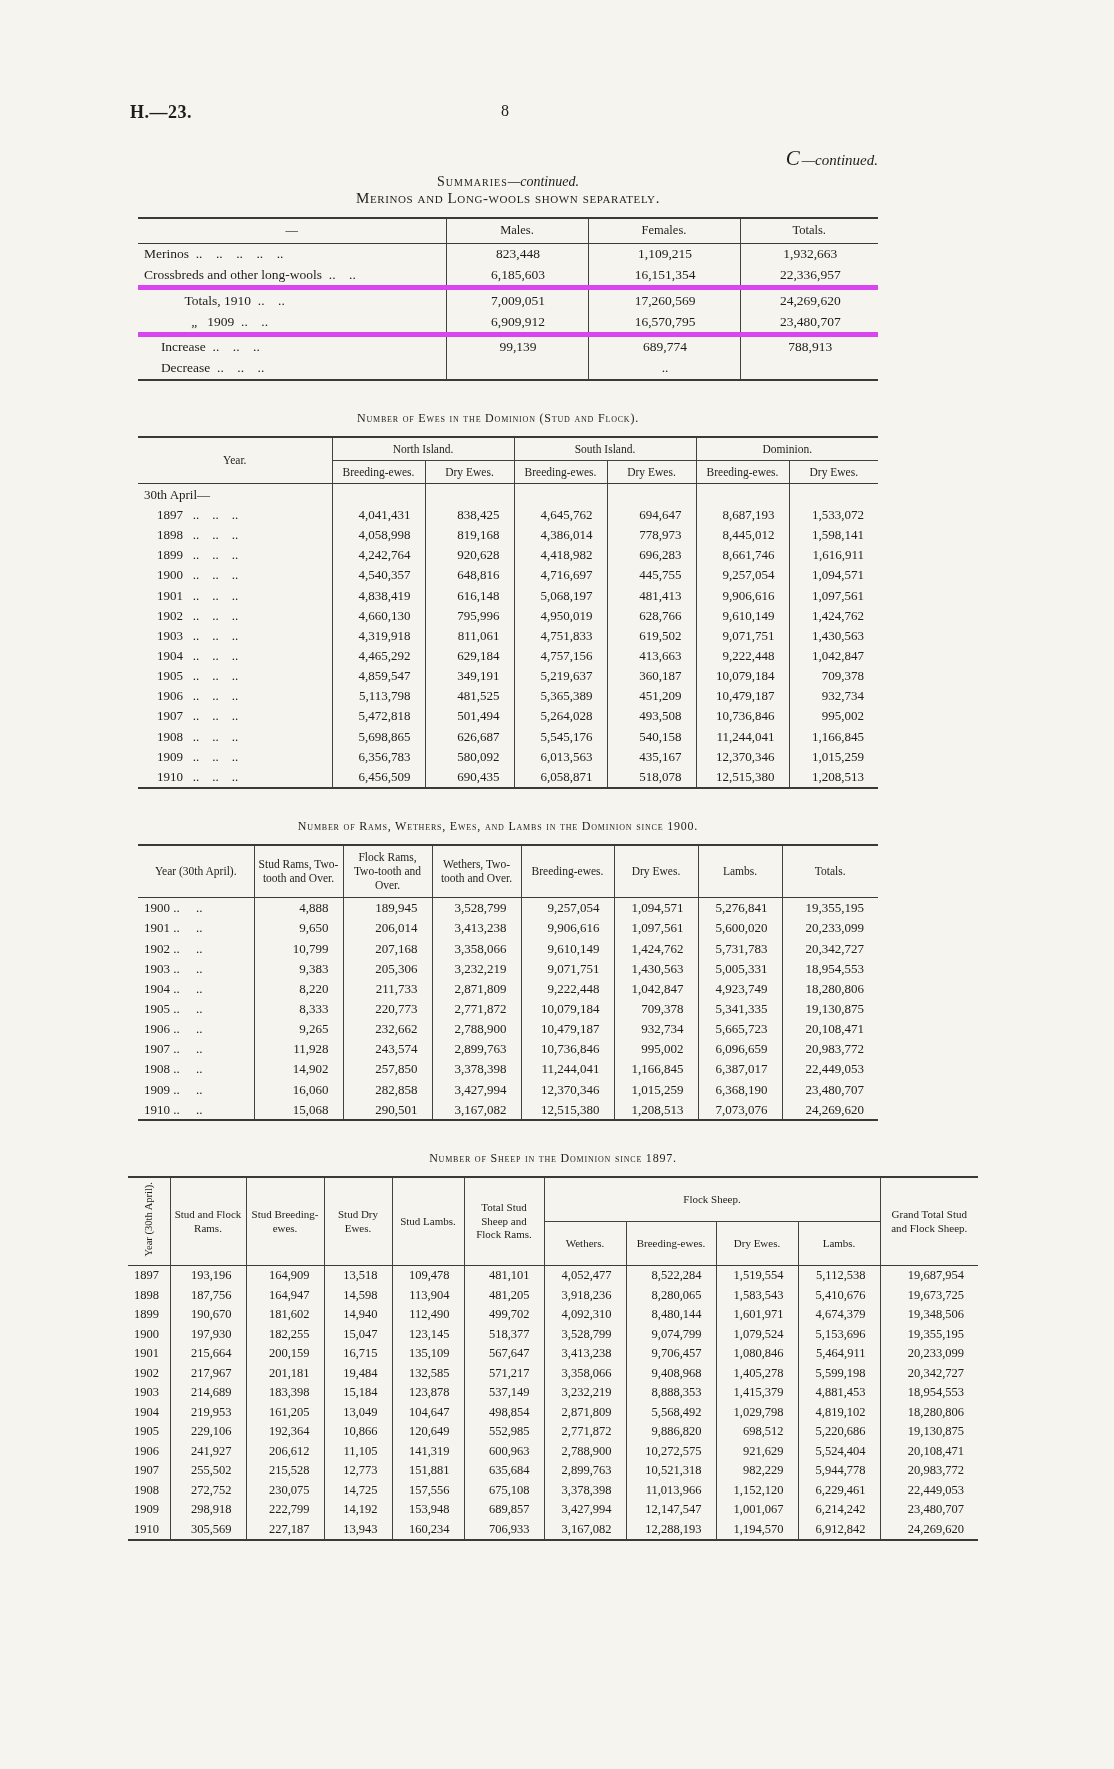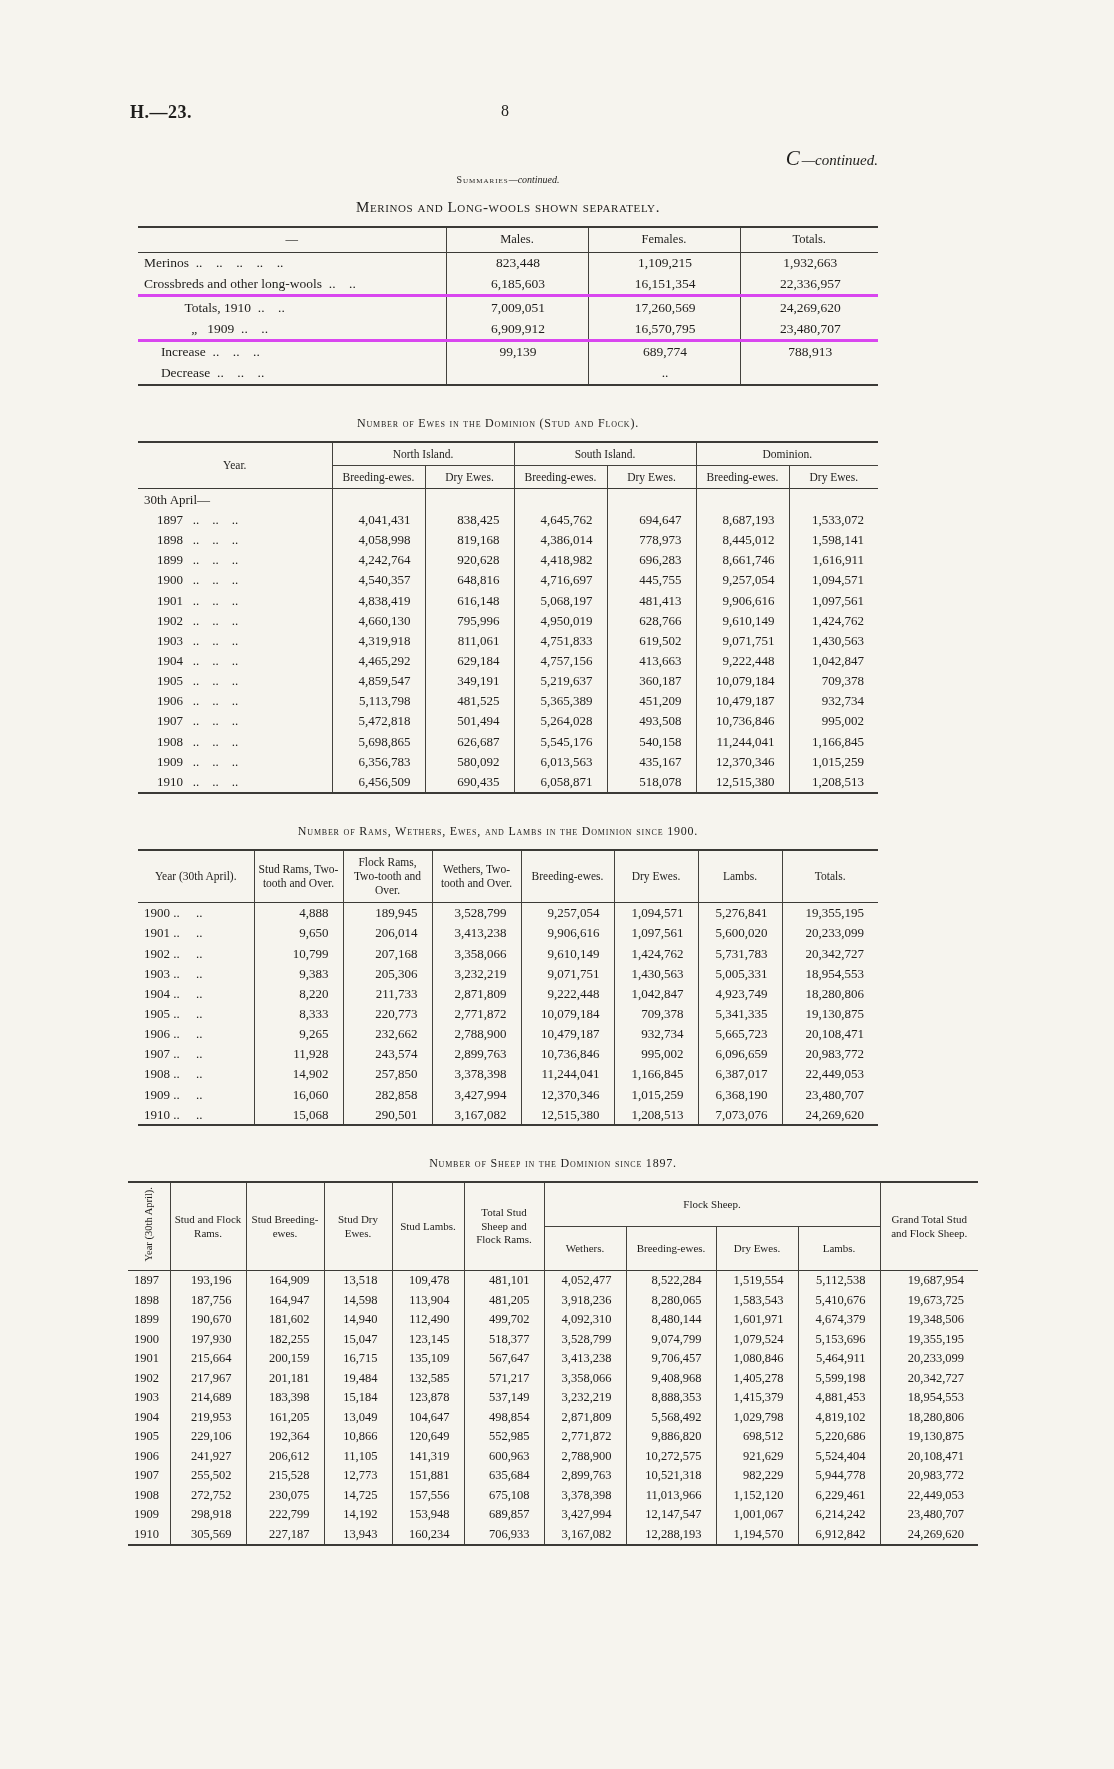--- a/index.html
+++ b/index.html
@@ -23,27 +23,27 @@
   .page-num{
     position:absolute; left:0; top:102px; width:1010px;
     text-align:center; font-size:16px;
   }
   .content{ width:850px; margin-left:128px; padding-top:146px; }
   .narrow{ width:740px; margin-left:10px; }
 
   .continued-line{ text-align:right; font-size:15px; }
   .script-c{ font-style:italic; font-size:21px; padding-right:2px; }
   .cont-it{ font-style:italic; }
-  .summaries-line{ text-align:center; font-size:10px; margin-top:3px; }
+  .summaries-line{ text-align:center; font-size:14px; margin-top:3px; }
   .sc{ font-variant:small-caps; letter-spacing:1px; }
   .tbl-title{
     text-align:center; font-size:12px; margin:30px 0 10px 0;
     font-variant:small-caps; letter-spacing:.8px;
   }
-  .subtitle{ text-align:center; font-size:15px; margin-top:14px;
+  .subtitle{ text-align:center; font-size:15px; margin-top:0;
     font-variant:small-caps; letter-spacing:.6px; }
 
   table.t{
     border-collapse:collapse; table-layout:fixed;
     border-top:2px solid #3b3a36; border-bottom:2px solid #3b3a36;
     margin-top:10px;
   }
   .t thead{ border-bottom:1px solid #3b3a36; }
   .t th{
     font-weight:normal; text-align:center; vertical-align:middle;
@@ -58,21 +58,21 @@
   .t .grp{ border-bottom:1px solid #44423d; }
 
   .t tbody td{ text-align:right; padding-right:14px; white-space:nowrap; overflow:hidden; }
   .t tbody td:first-child{ text-align:left; padding-left:6px; }
 
   
   .summary th{ font-size:12.5px; }
   .summary td{ font-size:13.5px; }
   .summary tbody td{ text-align:center; padding-right:6px; }
   .summary tbody td:first-child{ text-align:left; }
-  .summary tbody.sep{ border-top:3px solid #d946ef; }
+  .summary tbody.sep{ border-top:5px solid #d946ef; }
 
   
   .rot{ padding:2px 1px; }
   .vert{
     display:inline-block;
     writing-mode:vertical-rl;
     transform:rotate(180deg);
     white-space:nowrap;
     font-size:10.5px;
     line-height:1.1;

